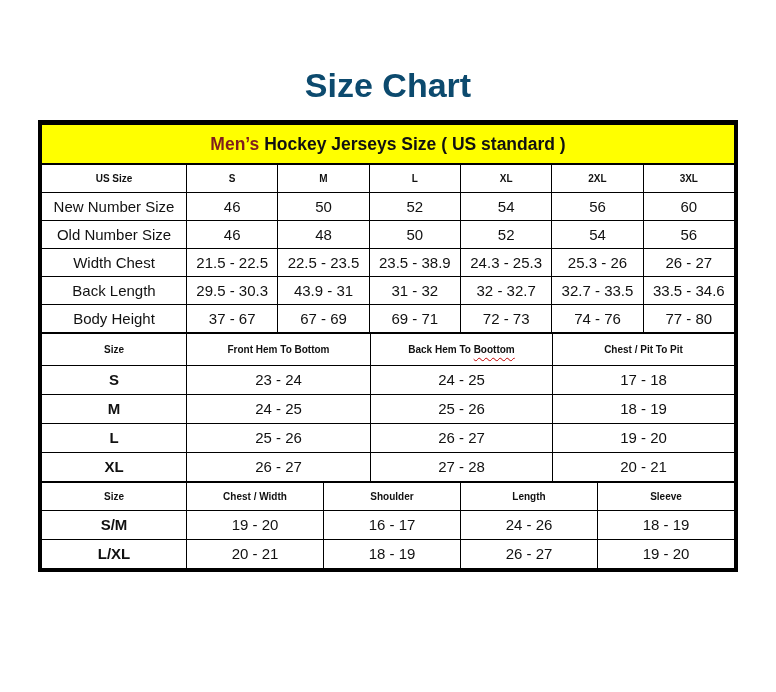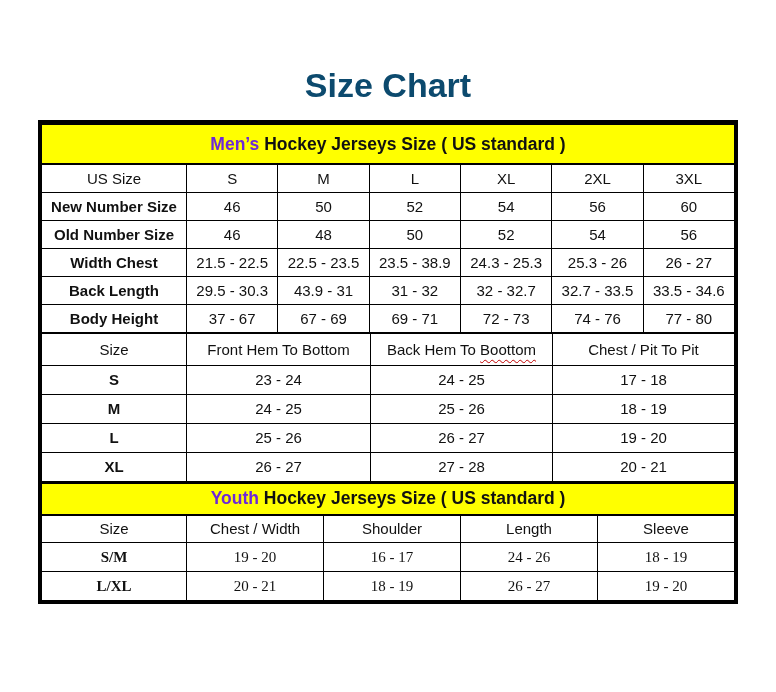--- a/index.html
+++ b/index.html
@@ -21,38 +21,38 @@
     border: 3px solid #000000;
     background: #ffffff;
   }
   table.tbl { width: 100%; border-collapse: collapse; table-layout: fixed; }
   .tbl th, .tbl td {
     border: 1.5px solid #000000;
     text-align: center; vertical-align: middle;
     font-size: 15px; padding: 0 2px;
     overflow: hidden; white-space: nowrap;
   }
-  .tbl th { font-weight: normal; font-size: 15px; }
+  .tbl th { font-weight: bold; font-size: 10px; }
   tr.banner td {
     background: #FFFF00;
     font-weight: bold; font-size: 17.5px;
     border-top: 2.5px solid #000000;
     border-bottom: 2.5px solid #000000;
   }
-  .hl { color: #6d28d9; }
+  .hl { color: #7f1d1d; }
   .men  tr.banner { height: 40px; }
   .men  tr.head   { height: 28px; }
   .men  tr.data   { height: 28px; }
   .women tr.banner { height: 34px; }
   .women tr.head   { height: 32px; }
   .women tr.data   { height: 29px; }
   .youth tr.banner { height: 32px; }
   .youth tr.head   { height: 28px; }
-  .youth tr.data   { height: 29px; font-family: Liberation Serif, serif; }
-  .men .rowlabel { font-weight: bold; margin-top: 30px; }
+  .youth tr.data   { height: 29px; }
+  .men .rowlabel { font-weight: normal; margin-top: 30px; }
   .women .rowlabel, .youth .rowlabel { font-weight: bold; }
   .squiggle {
     text-decoration-line: underline;
     text-decoration-style: wavy;
     text-decoration-color: #C00000;
     text-decoration-thickness: 1px;
     text-underline-offset: 4px;
   }
 </style>
 </head>
@@ -176,23 +176,20 @@
 
   <table class="tbl youth">
     <colgroup>
       <col style="width:145px">
         <col>
         <col>
         <col>
         <col>
     </colgroup>
     <tbody>
-        <tr class="banner">
-      <td colspan="5"><span class="hl">Youth</span><span> Hockey Jerseys Size ( US standard )</span></td>
-    </tr>
     <tr class="head">
       <th>Size</th>
       <th>Chest / Width</th>
       <th>Shoulder</th>
       <th>Length</th>
       <th>Sleeve</th>
     </tr>
     <tr class="data">
       <td class="rowlabel">S/M</td>
       <td>19 - 20</td>

